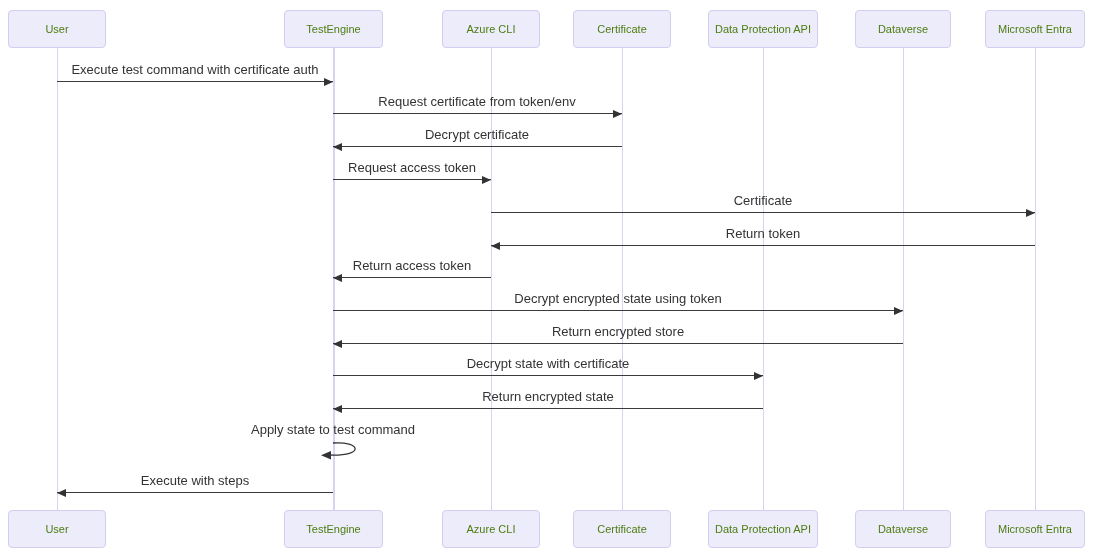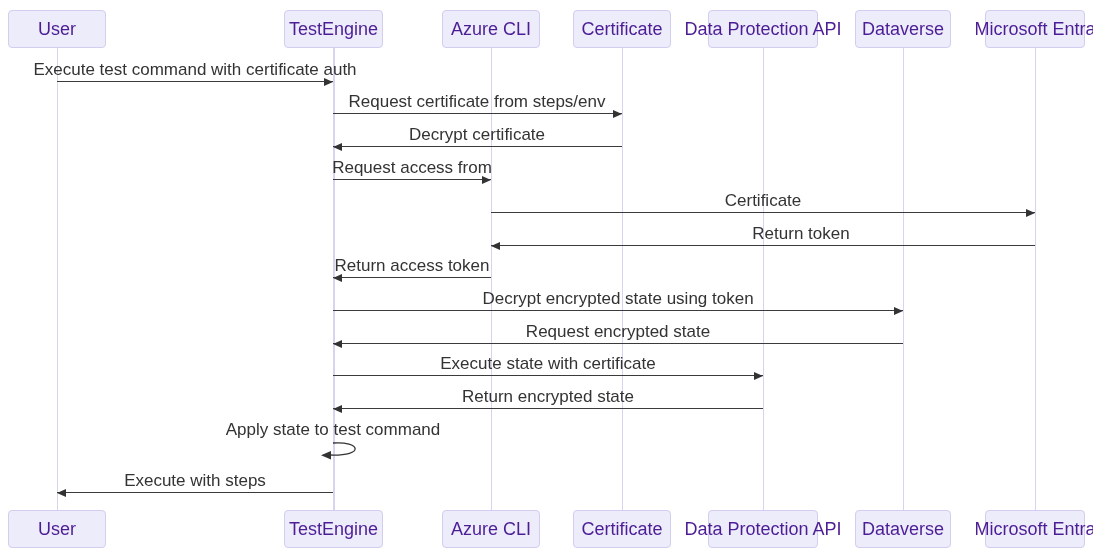--- a/index.html
+++ b/index.html
@@ -5,29 +5,29 @@
   html,body { margin:0; padding:0; background:#ffffff; }
   #canvas {
     position:relative; width:1093px; height:558px;
     background:#ffffff; overflow:hidden;
     font-family:"Liberation Sans", sans-serif;
   }
   .actor {
     position:absolute; height:36px;
     background:#ececfb; border:1px solid #d3cdf0; border-radius:4px;
     display:flex; align-items:center; justify-content:center;
-    font-size:18px; color:#4c1d95; white-space:nowrap;
+    font-size:11px; color:#4d7c0f; white-space:nowrap;
   }
   .lifeline {
     position:absolute; top:48px; height:462px; width:1.5px;
     background:#d9d3ef;
   }
   .msg-label {
     position:absolute; transform:translateX(-50%);
-    font-size:17px; line-height:13px; color:#333333; white-space:nowrap;
+    font-size:13px; line-height:13px; color:#333333; white-space:nowrap;
   }
   .msg-line {
     position:absolute; height:1.3px; background:#3b3b3b;
   }
   .ah { position:absolute; width:0; height:0;
         border-top:4px solid transparent; border-bottom:4px solid transparent; }
   .ah-r { border-left:9px solid #333333; }
   .ah-l { border-right:9px solid #333333; }
   .selfloop { position:absolute; }
 </style>
@@ -57,53 +57,53 @@
   <div class="actor" style="left:442px; top:510px; width:96px">Azure CLI</div>
   <div class="actor" style="left:573px; top:510px; width:96px">Certificate</div>
   <div class="actor" style="left:708px; top:510px; width:108px">Data Protection API</div>
   <div class="actor" style="left:855px; top:510px; width:94px">Dataverse</div>
   <div class="actor" style="left:985px; top:510px; width:98px">Microsoft Entra</div>
 
   <div class="msg-label" style="left:195px; top:63px">Execute test command with certificate auth</div>
   <div class="msg-line" style="left:57px;  top:81px; width:276px"></div>
   <div class="ah ah-r" style="left:324px; top:78px"></div>
 
-  <div class="msg-label" style="left:477px; top:95px">Request certificate from steps/env</div>
+  <div class="msg-label" style="left:477px; top:95px">Request certificate from token/env</div>
   <div class="msg-line" style="left:333px; top:113px; width:289px"></div>
   <div class="ah ah-r" style="left:613px; top:110px"></div>
 
   <div class="msg-label" style="left:477px; top:128px">Decrypt certificate</div>
   <div class="msg-line" style="left:333px; top:146px; width:289px"></div>
   <div class="ah ah-l" style="left:333px; top:143px"></div>
 
-  <div class="msg-label" style="left:412px; top:161px">Request access from</div>
+  <div class="msg-label" style="left:412px; top:161px">Request access token</div>
   <div class="msg-line" style="left:333px; top:179px; width:158px"></div>
   <div class="ah ah-r" style="left:482px; top:176px"></div>
 
   <div class="msg-label" style="left:763px; top:194px">Certificate</div>
   <div class="msg-line" style="left:491px; top:212px; width:544px"></div>
   <div class="ah ah-r" style="left:1026px; top:209px"></div>
 
-  <div class="msg-label" style="left:801px; top:227px">Return token</div>
+  <div class="msg-label" style="left:763px; top:227px">Return token</div>
   <div class="msg-line" style="left:491px; top:245px; width:544px"></div>
   <div class="ah ah-l" style="left:491px; top:242px"></div>
 
   <div class="msg-label" style="left:412px; top:259px">Return access token</div>
   <div class="msg-line" style="left:333px; top:277px; width:158px"></div>
   <div class="ah ah-l" style="left:333px; top:274px"></div>
 
   <div class="msg-label" style="left:618px; top:292px">Decrypt encrypted state using token</div>
   <div class="msg-line" style="left:333px; top:310px; width:570px"></div>
   <div class="ah ah-r" style="left:894px; top:307px"></div>
 
-  <div class="msg-label" style="left:618px; top:325px">Request encrypted state</div>
+  <div class="msg-label" style="left:618px; top:325px">Return encrypted store</div>
   <div class="msg-line" style="left:333px; top:343px; width:570px"></div>
   <div class="ah ah-l" style="left:333px; top:340px"></div>
 
-  <div class="msg-label" style="left:548px; top:357px">Execute state with certificate</div>
+  <div class="msg-label" style="left:548px; top:357px">Decrypt state with certificate</div>
   <div class="msg-line" style="left:333px; top:375px; width:430px"></div>
   <div class="ah ah-r" style="left:754px; top:372px"></div>
 
   <div class="msg-label" style="left:548px; top:390px">Return encrypted state</div>
   <div class="msg-line" style="left:333px; top:408px; width:430px"></div>
   <div class="ah ah-l" style="left:333px; top:405px"></div>
 
   <div class="msg-label" style="left:333px; top:423px">Apply state to test command</div>
   <svg class="selfloop" style="left:318px; top:440px" width="52" height="22" viewBox="0 0 52 22">
     <path d="M15,3 C42,1 48,16 12,15" stroke="#333333" stroke-width="1.3" fill="none"></path>

